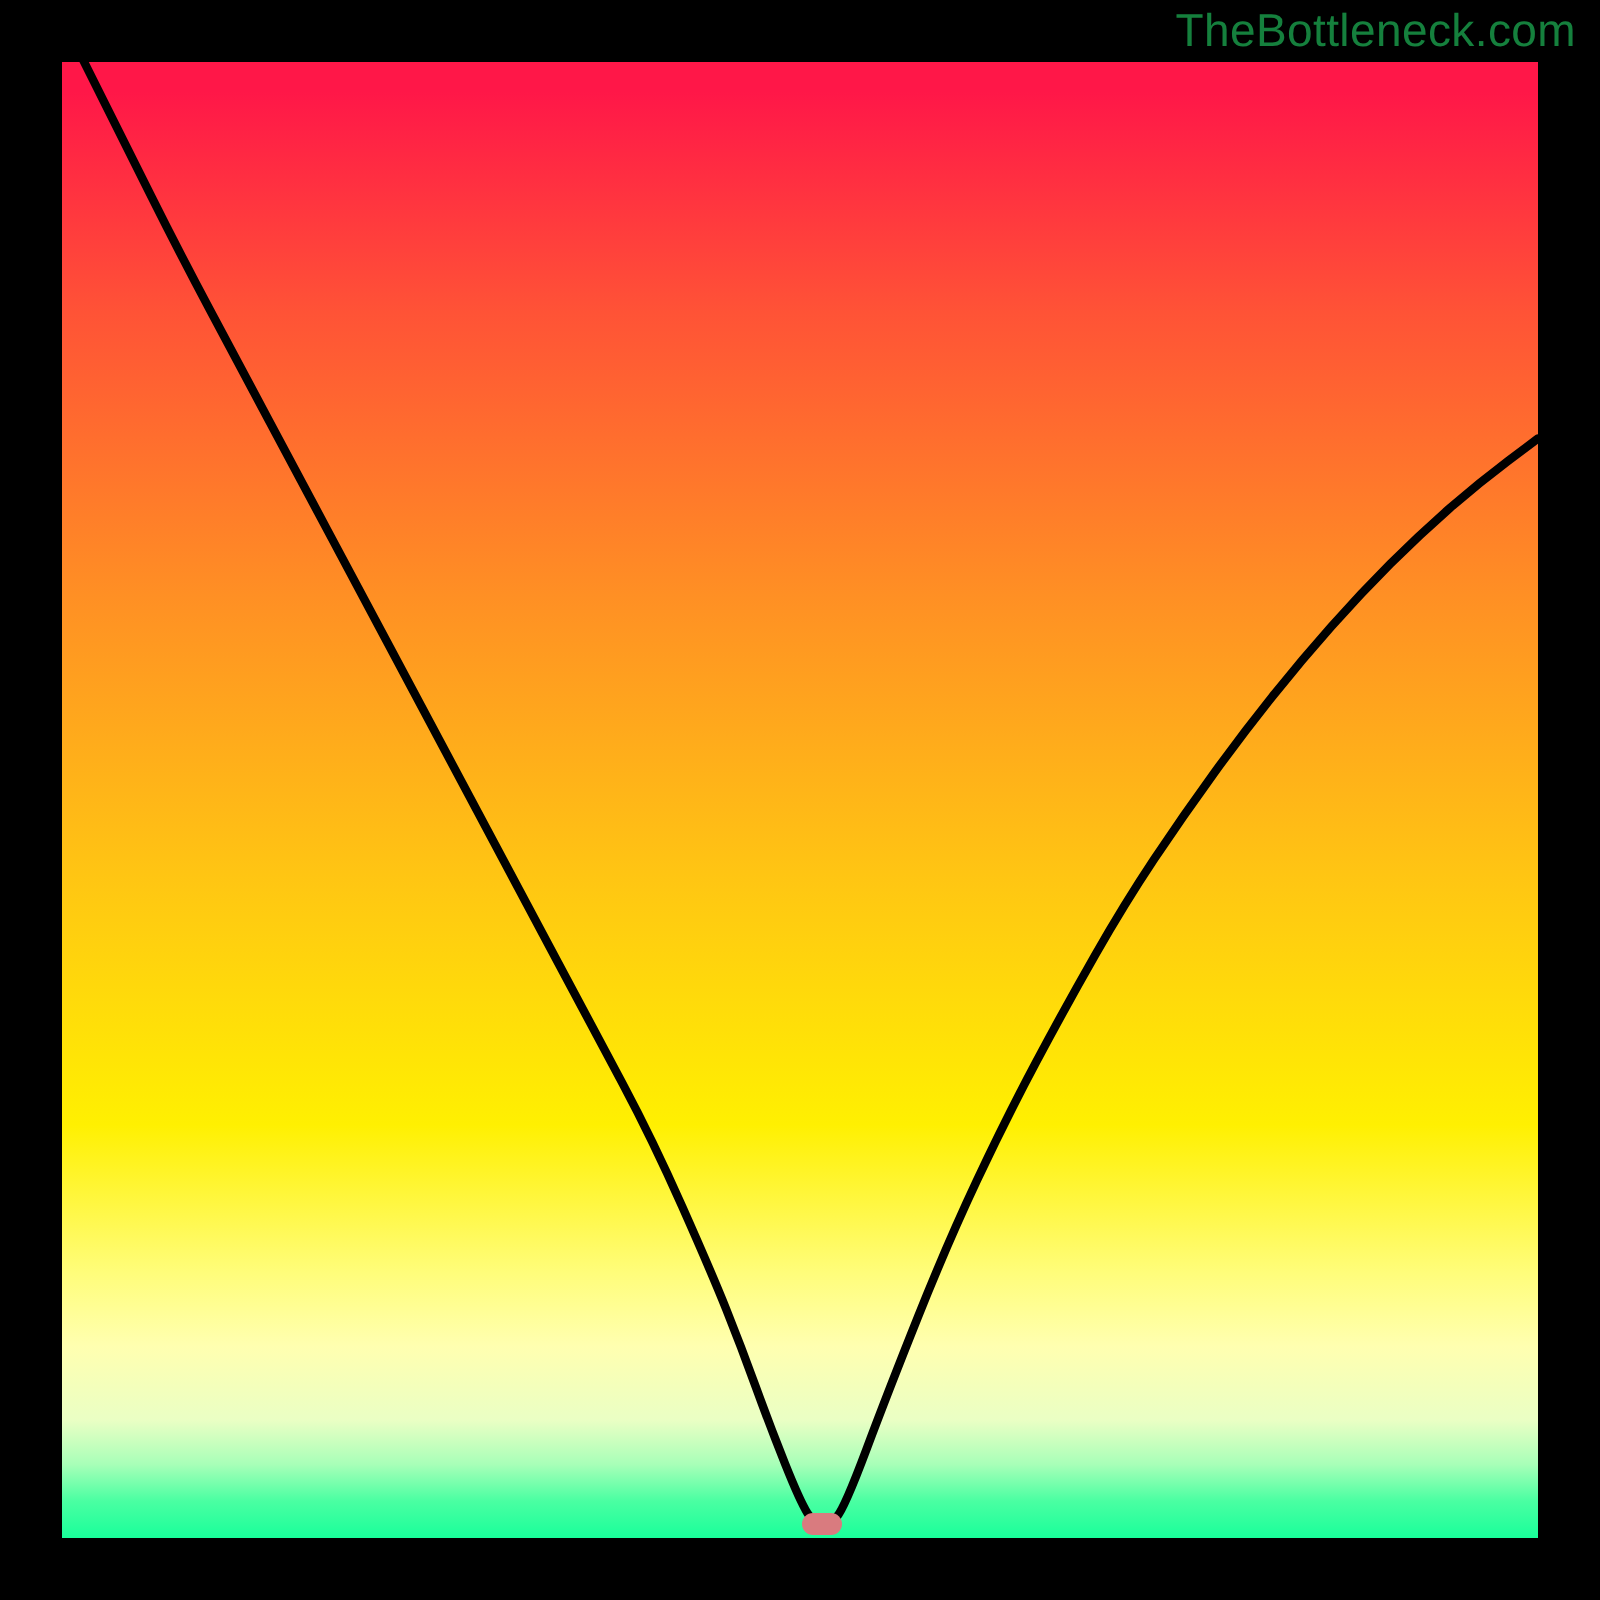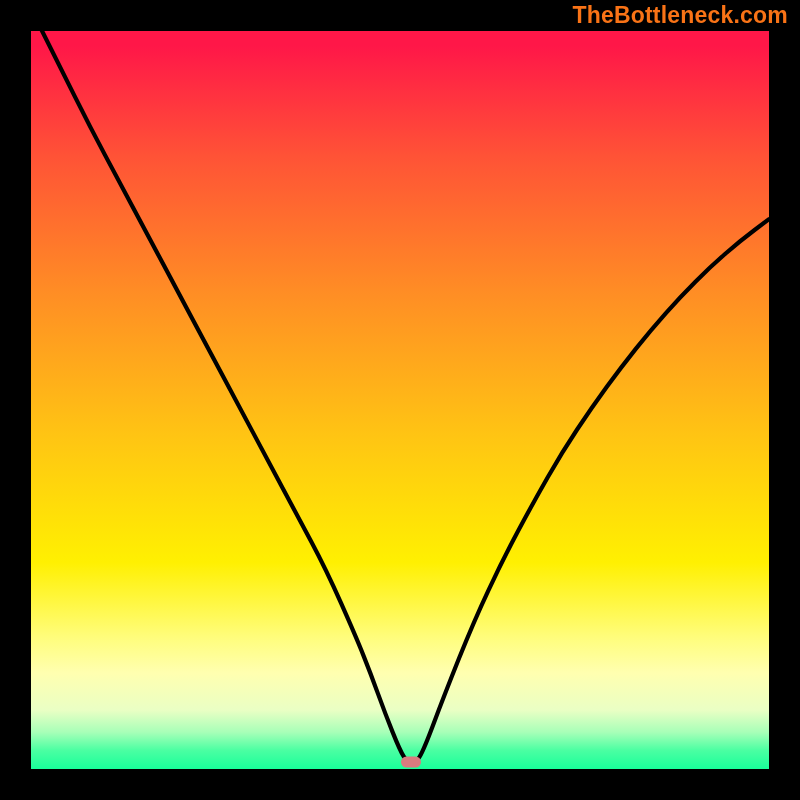--- a/index.html
+++ b/index.html
@@ -14,23 +14,23 @@
   .frame {
     position: relative;
     width: 800px;
     height: 800px;
     background: #000000;
   }
   .watermark {
     position: absolute;
     top: 2px;
     right: 12px;
-    color: #f97316;
+    color: #15803d;
     font-size: 23px;
-    font-weight: 700;
+    font-weight: 400;
     letter-spacing: 0.2px;
     z-index: 20;
   }
   .plot-area {
     position: absolute;
     left: 31px;
     top: 31px;
     width: 738px;
     height: 738px;
     overflow: hidden;

